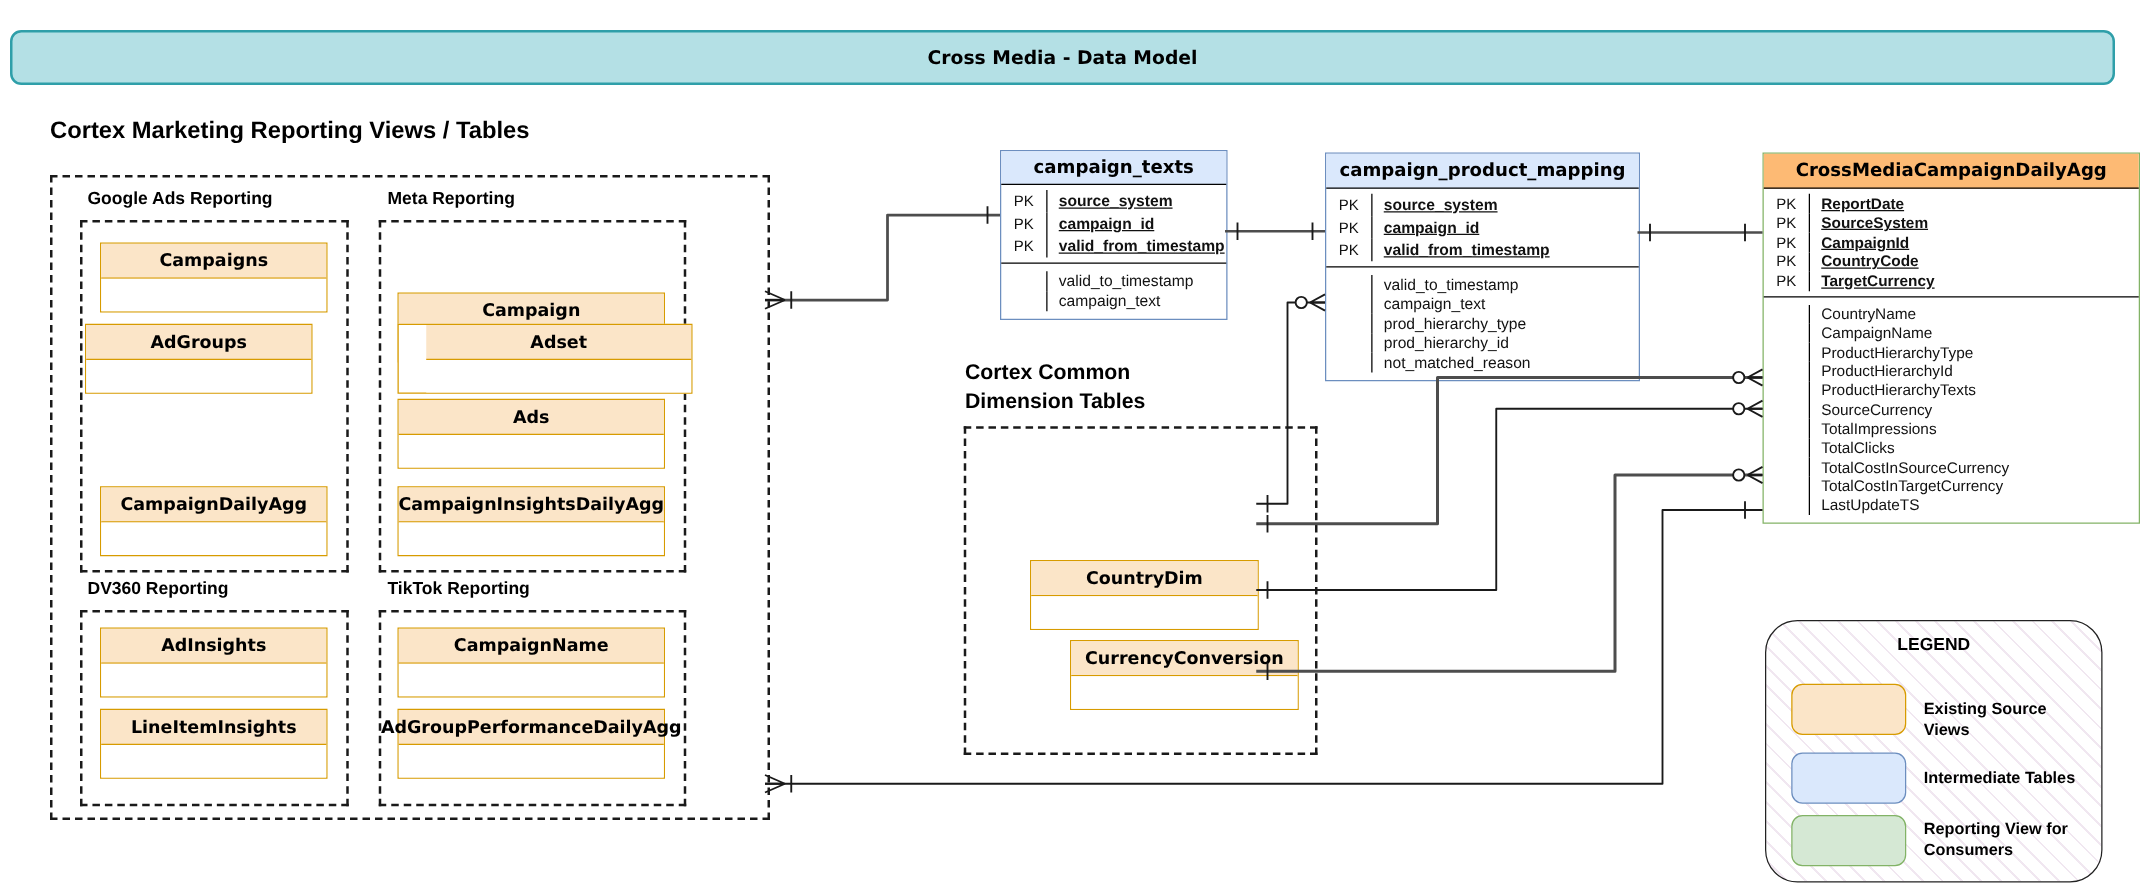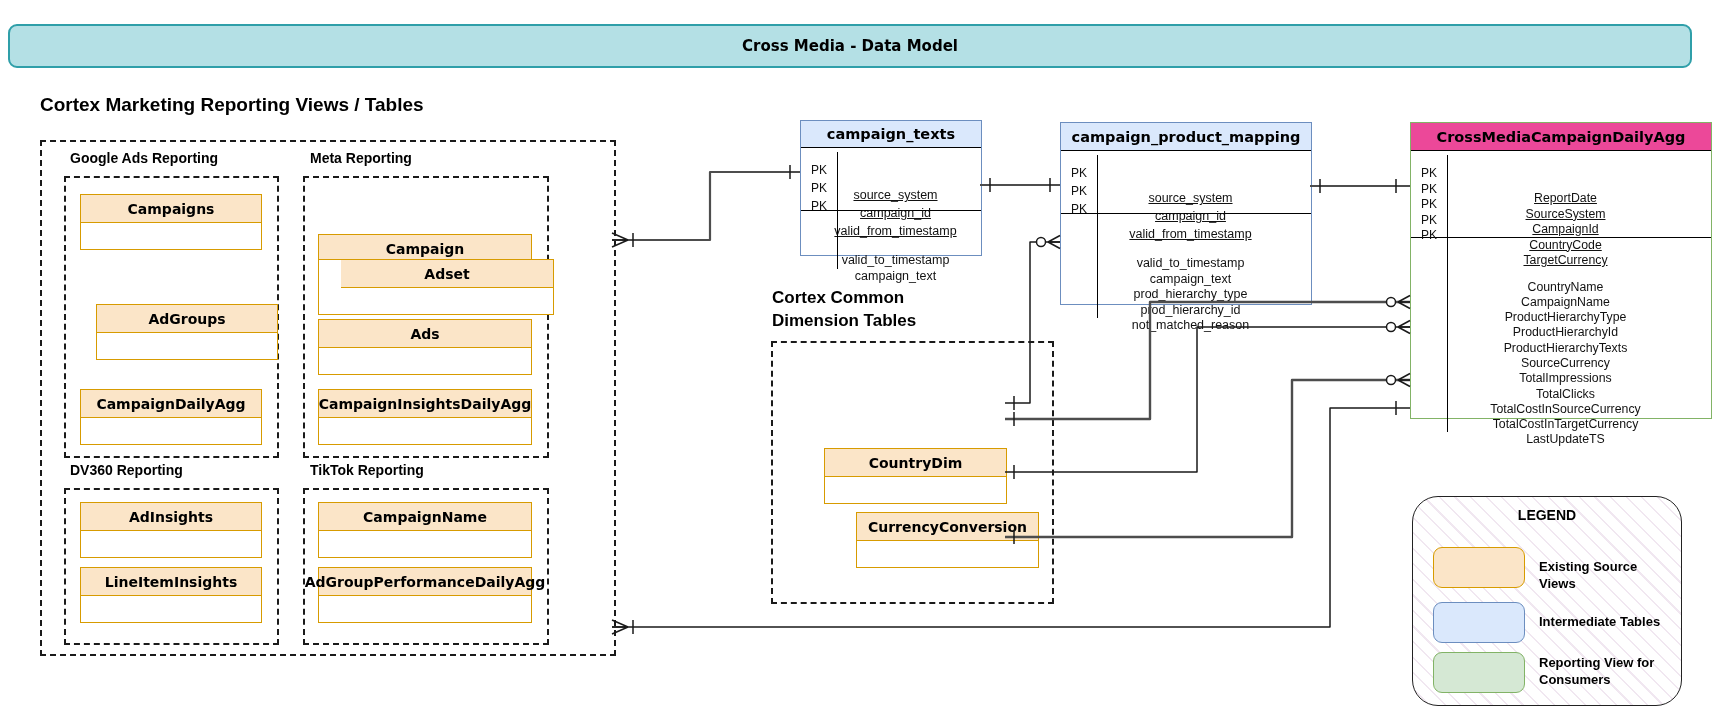--- a/index.html
+++ b/index.html
@@ -28,26 +28,26 @@
                  font-family:"DejaVu Sans",sans-serif;font-weight:bold;font-size:14px;color:#000;}
   .entity-body{height:26px;background:#ffffff;}
 
   
   .dbtable{position:absolute;background:#ffffff;font-size:12.5px;}
   .dbtable.blue{border:1.5px solid #6c8ebf;}
   .dbtable.green{border:1.5px solid #82b366;}
   .db-title{display:flex;align-items:center;justify-content:center;
             font-family:"DejaVu Sans",sans-serif;font-weight:bold;font-size:14.5px;color:#000;}
   .dbtable.blue .db-title{background:#dae8fc;border-bottom:1px solid #000;}
-  .dbtable.green .db-title{background:#ec4899;border-bottom:1px solid #000;}
-  .db-row{display:flex;align-items:center;flex-direction:column;}
+  .dbtable.green .db-title{background:#fdba74;border-bottom:1px solid #000;}
+  .db-row{display:flex;align-items:center;}
   .pk-cell{width:36px;flex:0 0 36px;align-self:stretch;border-right:1px solid #000;
            display:flex;align-items:center;justify-content:center;font-size:12px;color:#111;}
   .field{padding-left:9px;white-space:nowrap;color:#111;}
-  .pk-field{font-weight:normal;text-decoration:underline;text-align:center;}
+  .pk-field{font-weight:bold;text-decoration:underline;text-align:center;}
   .pk-section{padding:4px 0;}
   .body-section{border-top:1px solid #000;padding:6px 0;}
 
   
   .t-texts .db-title{height:26px;}
   .t-texts .pk-section .db-row{height:18px;}
   .t-texts .body-section .db-row{height:16px;}
   .t-map .db-title{height:27px;}
   .t-map .pk-section .db-row{height:18px;}
   .t-map .body-section .db-row{height:15.5px;}
@@ -84,21 +84,21 @@
   <div class="h-marketing">Cortex Marketing Reporting Views / Tables</div>
 
   <div class="dashed" style="left:40px;top:140px;width:572px;height:512px;"></div>
 
   <div class="group-label" style="left:70px;top:150px;">Google Ads Reporting</div>
   <div class="dashed" style="left:64px;top:176px;width:211px;height:278px;"></div>
   <div class="entity" style="left:80px;top:194px;width:180px;">
     <div class="entity-header">Campaigns</div>
     <div class="entity-body"></div>
   </div>
-  <div class="entity" style="left:96px;top:259px;width:180px;margin-top:45px;">
+  <div class="entity" style="left:68px;top:259px;width:180px;">
     <div class="entity-header">AdGroups</div>
     <div class="entity-body"></div>
   </div>
   <div class="entity" style="left:80px;top:389px;width:180px;">
     <div class="entity-header">CampaignDailyAgg</div>
     <div class="entity-body"></div>
   </div>
 
   <div class="group-label" style="left:310px;top:150px;">Meta Reporting</div>
   <div class="dashed" style="left:303px;top:176px;width:242px;height:278px;"></div>

